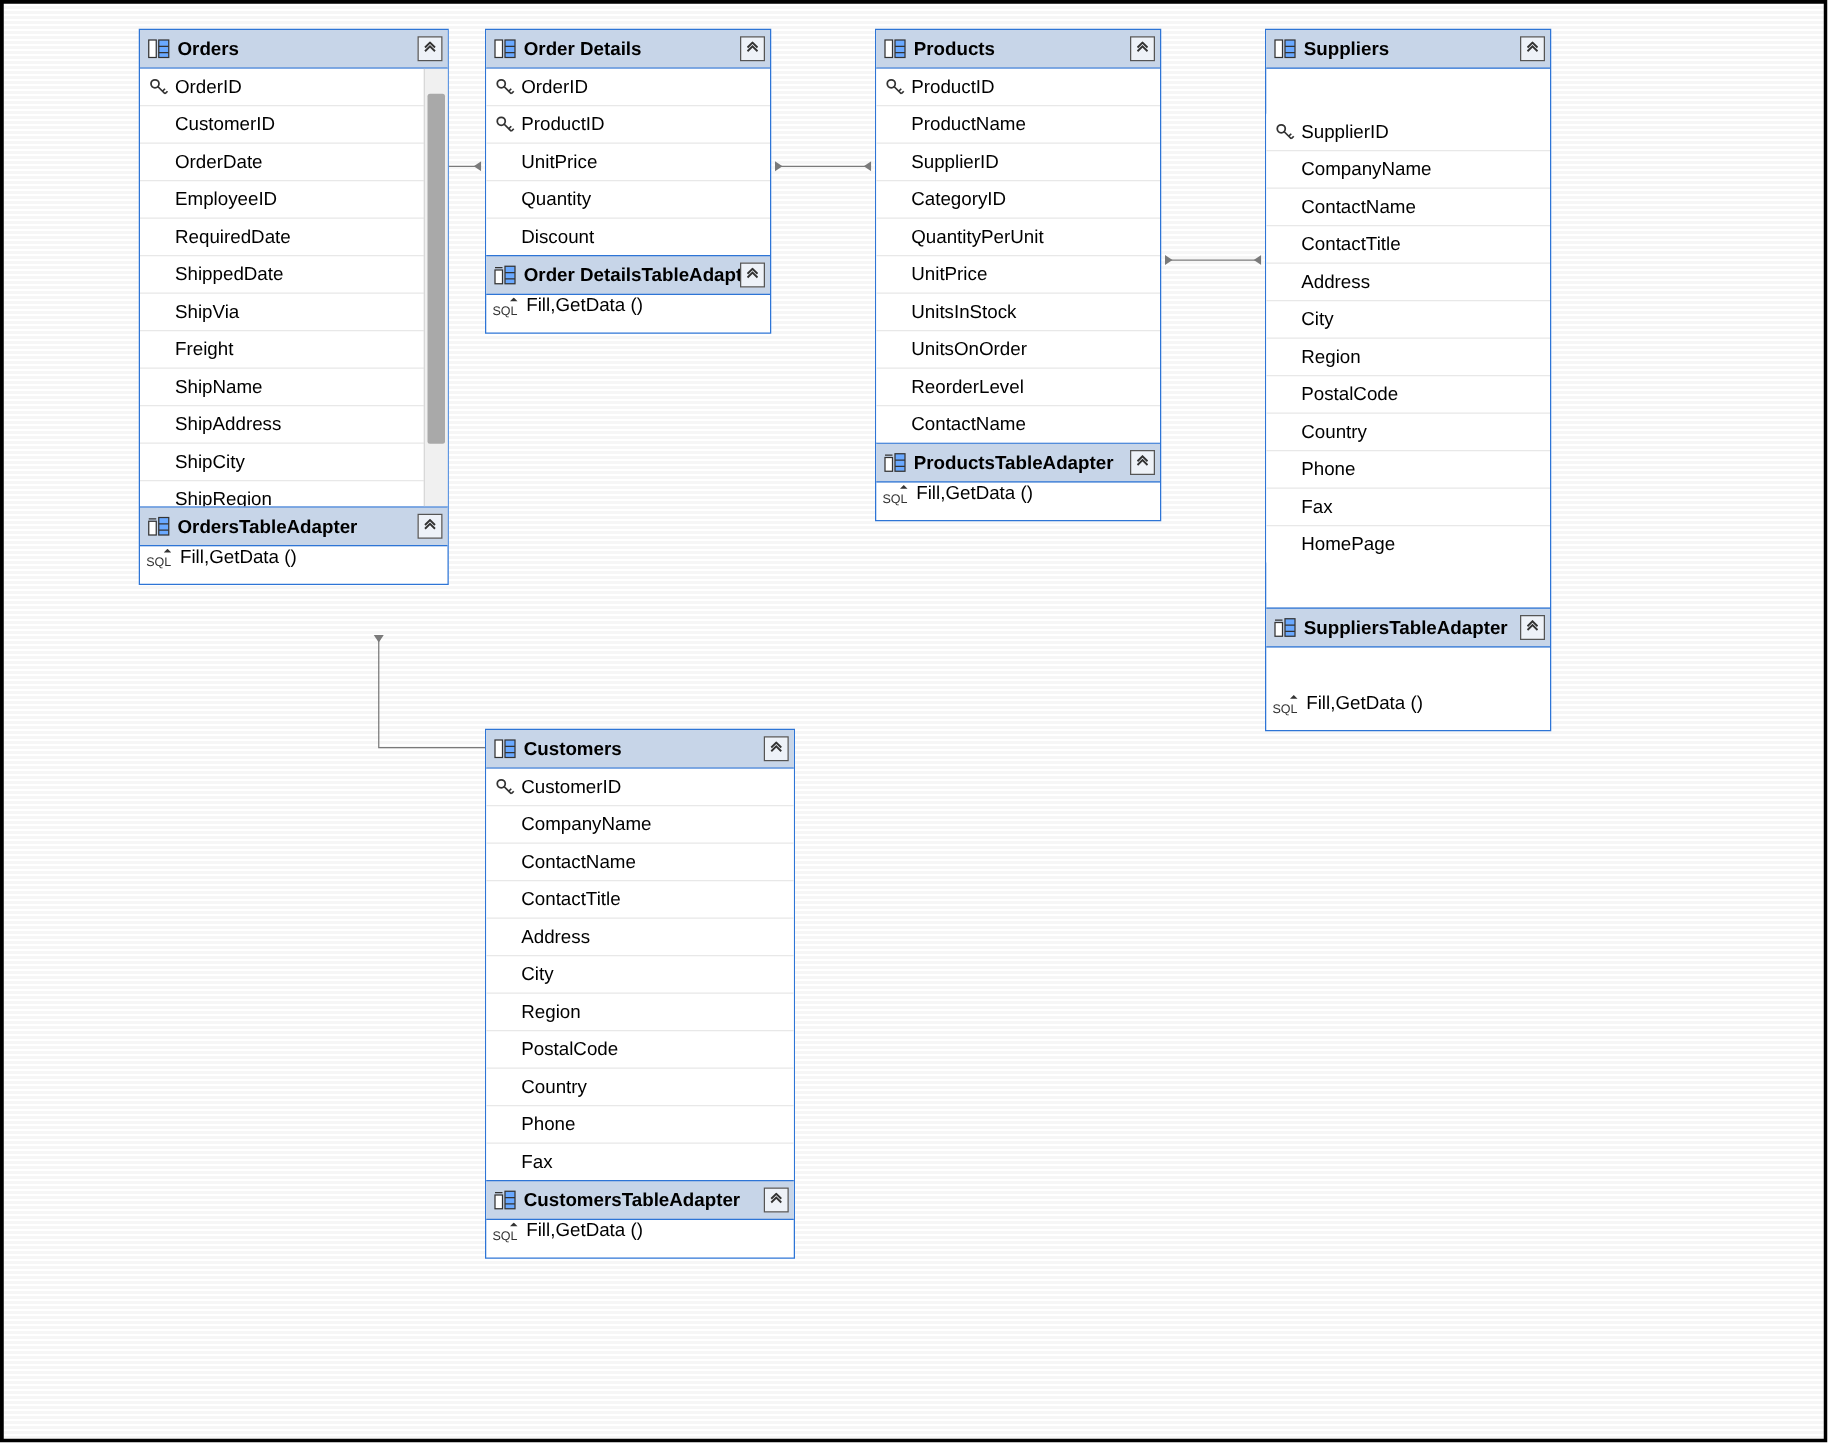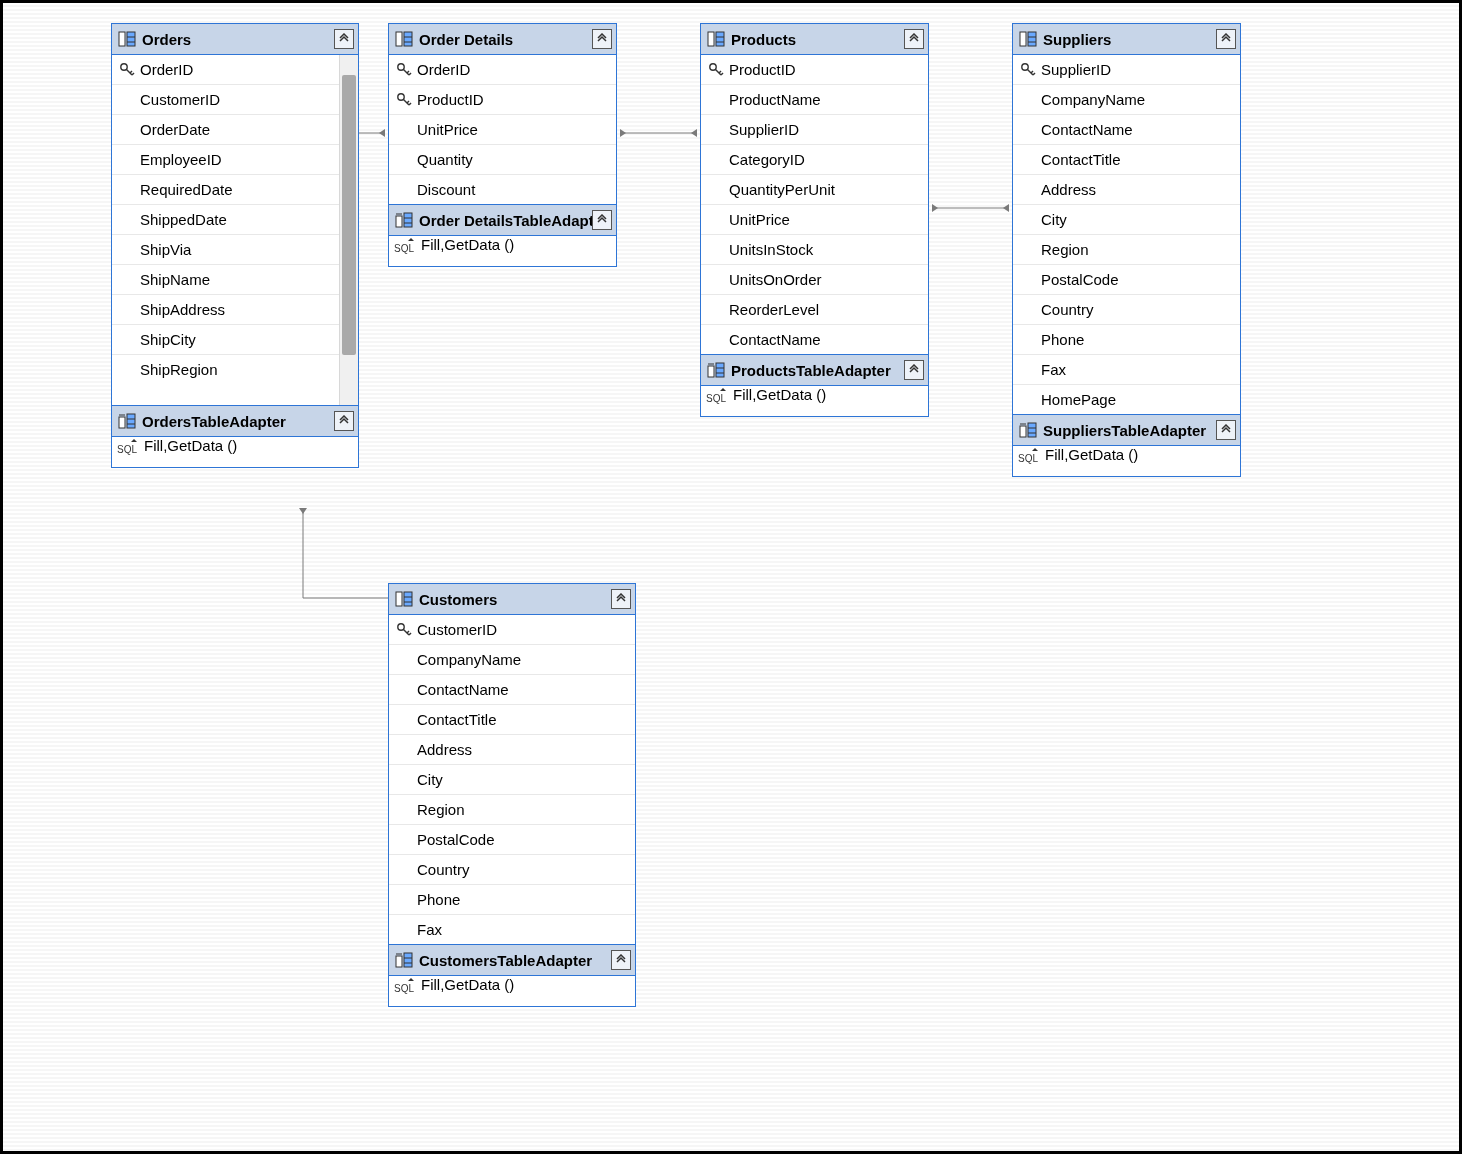--- a/index.html
+++ b/index.html
@@ -102,20 +102,24 @@
           <div class="row">
             <span class="key"></span>
             <span class="colname">ShippedDate</span>
           </div>
           <div class="row">
             <span class="key"></span>
             <span class="colname">ShipVia</span>
           </div>
           <div class="row">
             <span class="key"></span>
+            <span class="colname">Freight</span>
+          </div>
+          <div class="row">
+            <span class="key"></span>
             <span class="colname">ShipName</span>
           </div>
           <div class="row">
             <span class="key"></span>
             <span class="colname">ShipAddress</span>
           </div>
           <div class="row">
             <span class="key"></span>
             <span class="colname">ShipCity</span>
           </div>
@@ -333,21 +337,21 @@
       <span class="sql-icon">
           <svg width="24" height="18">
             <text x="0" y="14" font-size="10" font-family="Arial" fill="#333">SQL</text>
             <path d="M14 3 L20 3 L17 0 Z" fill="#333"></path>
           </svg>
         </span>
       <span>Fill,GetData ()</span>
     </div>
   </div>
 
-  <div class="tbl" style="left:1009px;top:20px;width:227px;">
+  <div class="tbl" style="left:1009px;top:20px;width:227px;gap:36px;">
     <div class="hdr">
       <span class="hdr-icon">
           <svg width="18" height="16">
             <rect x="1" y="1" width="6" height="14" fill="#fff" stroke="#333"></rect>
             <rect x="9" y="1" width="8" height="14" fill="#6aa9ff" stroke="#333"></rect>
             <line x1="9" y1="6" x2="17" y2="6" stroke="#333"></line>
             <line x1="9" y1="11" x2="17" y2="11" stroke="#333"></line>
           </svg>
         </span>
       <span class="title">Suppliers</span>

